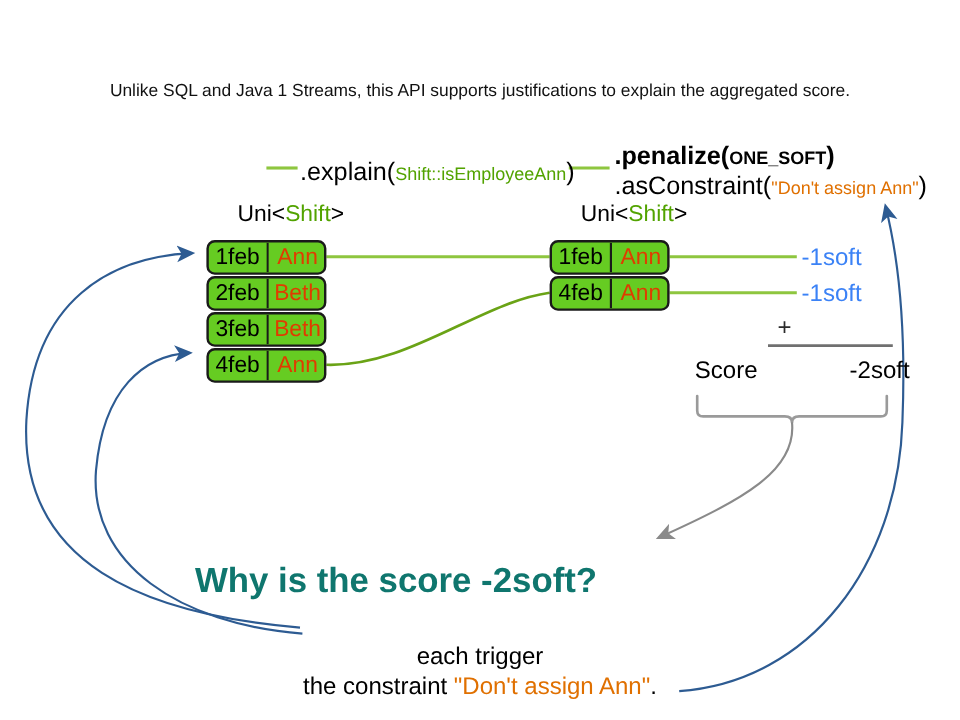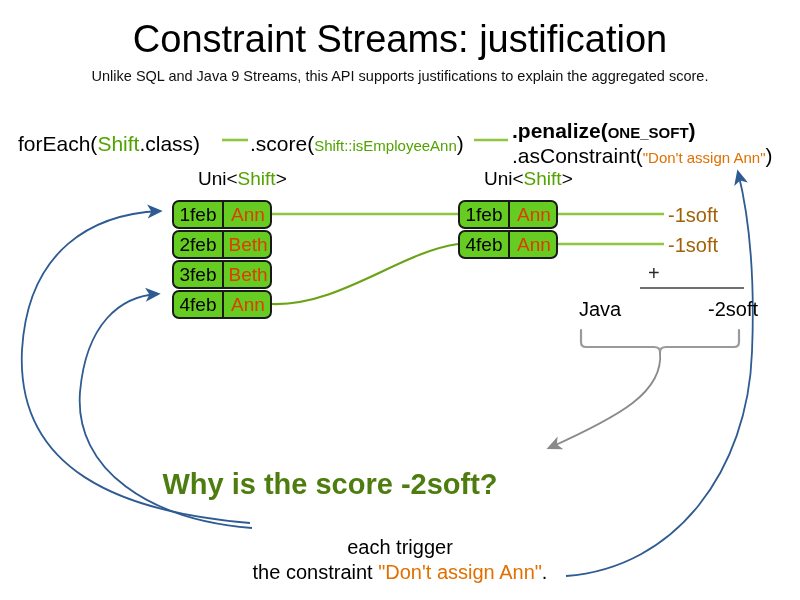--- a/index.html
+++ b/index.html
@@ -100,21 +100,21 @@
   }
   .shift-emp {
     color: #e03c00;
   }
 
   
   .soft-label {
     font-size: 20px;
     line-height: 24px;
     white-space: nowrap;
-    color: #a16207;
+    color: #3b82f6;
   }
   #soft-1 { left: 668px; top: 203px; }
   #soft-2 { left: 668px; top: 233px; }
   #plus-sign {
     left: 648px; top: 262px;
     font-size: 20px; line-height: 22px;
     color: #2b2b2b;
   }
   #score-word {
     left: 579px; top: 297px;
@@ -128,21 +128,21 @@
     margin-left: 40px;
   }
 
   
   #why-heading {
     left: 0; top: 466px; width: 660px;
     text-align: center;
     font-size: 29px;
     line-height: 36px;
     font-weight: bold;
-    color: #4d7c0f;
+    color: #0f766e;
   }
   .explain-line {
     left: 0; width: 800px;
     text-align: center;
     font-size: 20px;
     line-height: 25px;
     color: #000000;
   }
   #explain-1 { top: 510px; }
   #explain-2 { top: 535px; }
@@ -182,29 +182,25 @@
 
     <path d="M660,352 C664,392 620,416 549,448" fill="none" stroke="#8a8a8a" stroke-width="1.8" marker-end="url(#arrow-gray)"></path>
 
     <path d="M250,523 C120,512 16,470 22,350 C28,250 92,214 160,211" fill="none" stroke="#2d5b92" stroke-width="1.8" marker-end="url(#arrow-blue)"></path>
 
     <path d="M252,528 C150,520 74,470 80,392 C86,324 120,296 158,294" fill="none" stroke="#2d5b92" stroke-width="1.8" marker-end="url(#arrow-blue)"></path>
 
     <path d="M566,576 C676,568 748,470 752,352 C756,252 744,196 738,172" fill="none" stroke="#2d5b92" stroke-width="1.8" marker-end="url(#arrow-blue)"></path>
   </svg>
 
-  <div class="abs" id="title">Constraint Streams: justification</div>
-  <div class="abs" id="subtitle">Unlike SQL and Java 9 Streams, this API supports justifications to explain the aggregated score.</div>
-
-  <div class="abs code" id="code-foreach">
-    <span>forEach(</span><span class="green-ident">Shift</span><span>.class)</span>
-  </div>
+  <div class="abs" id="subtitle">Unlike SQL and Java 1 Streams, this API supports justifications to explain the aggregated score.</div>
+
 
   <div class="abs code" id="code-filter">
-    <span>.score(</span><span class="green-ident small">Shift::isEmployeeAnn</span><span>)</span>
+    <span>.explain(</span><span class="green-ident small">Shift::isEmployeeAnn</span><span>)</span>
   </div>
 
   <div class="abs code" id="code-penalize">
     <span>.penalize(</span><span class="small">ONE_SOFT</span><span>)</span>
   </div>
 
   <div class="abs code" id="code-asconstraint">
     <span>.asConstraint(</span><span class="orange-str small">"Don't assign Ann"</span><span>)</span>
   </div>
 
@@ -238,21 +234,21 @@
     <span class="shift-emp">Ann</span>
   </div>
   <div class="abs shift-box" style="left:458px; top:230px;">
     <span class="shift-date">4feb</span>
     <span class="shift-emp">Ann</span>
   </div>
 
   <div class="abs soft-label" id="soft-1">-1soft</div>
   <div class="abs soft-label" id="soft-2">-1soft</div>
   <div class="abs" id="plus-sign">+</div>
-  <div class="abs" id="score-word">Java</div>
+  <div class="abs" id="score-word">Score</div>
   <div class="abs" id="score-total">-2soft</div>
 
   <div class="abs" id="why-heading">Why is the score -2soft?</div>
 
 
   <div class="abs explain-line" id="explain-2">each trigger</div>
 
   <div class="abs explain-line" id="explain-3">
     <span>the constraint </span><span class="orange-str">"Don't assign Ann"</span><span>.</span>
   </div>

